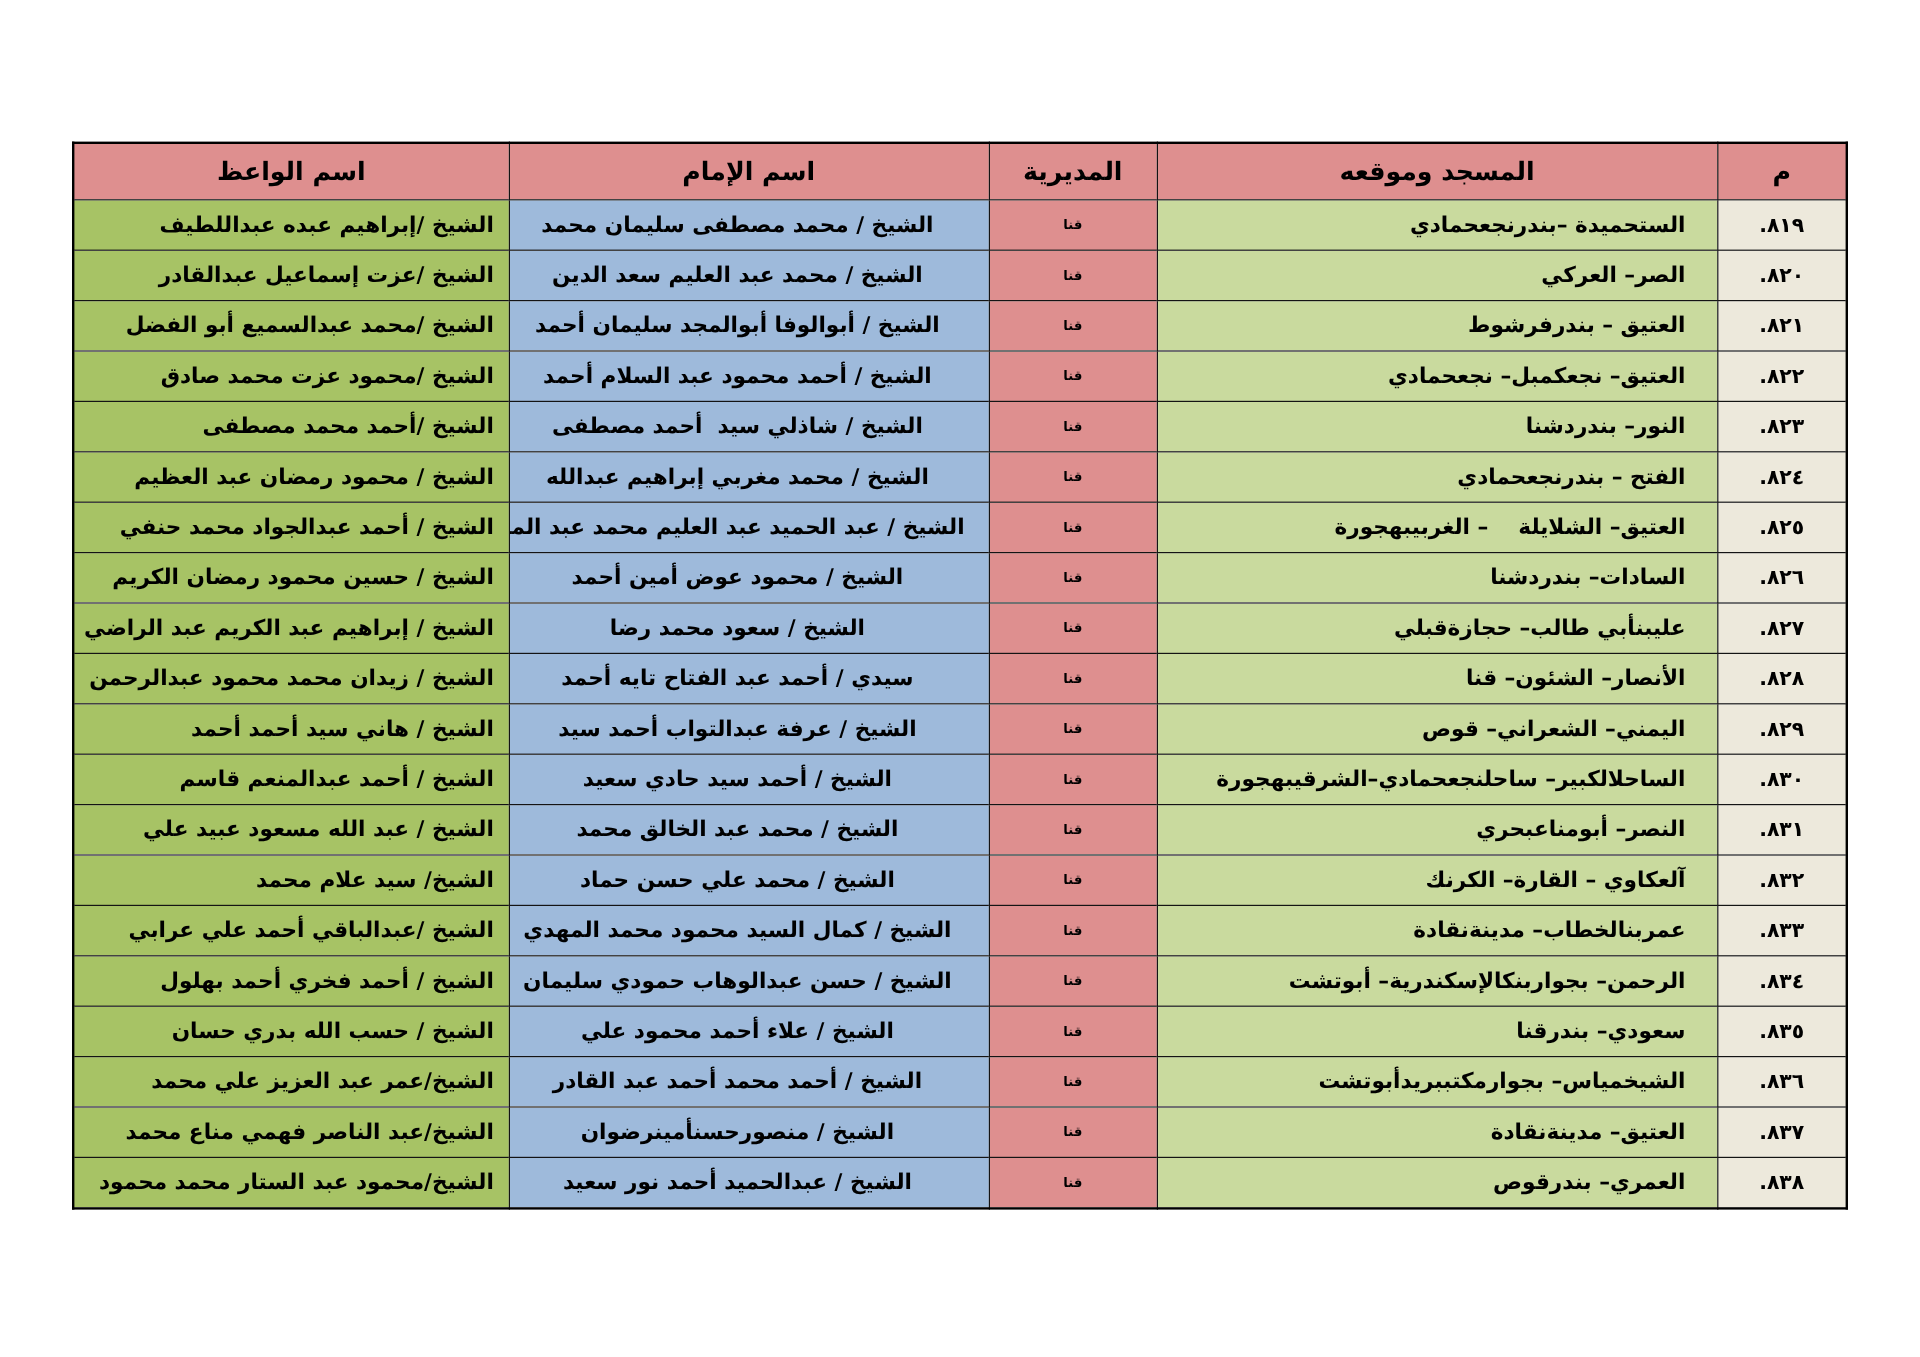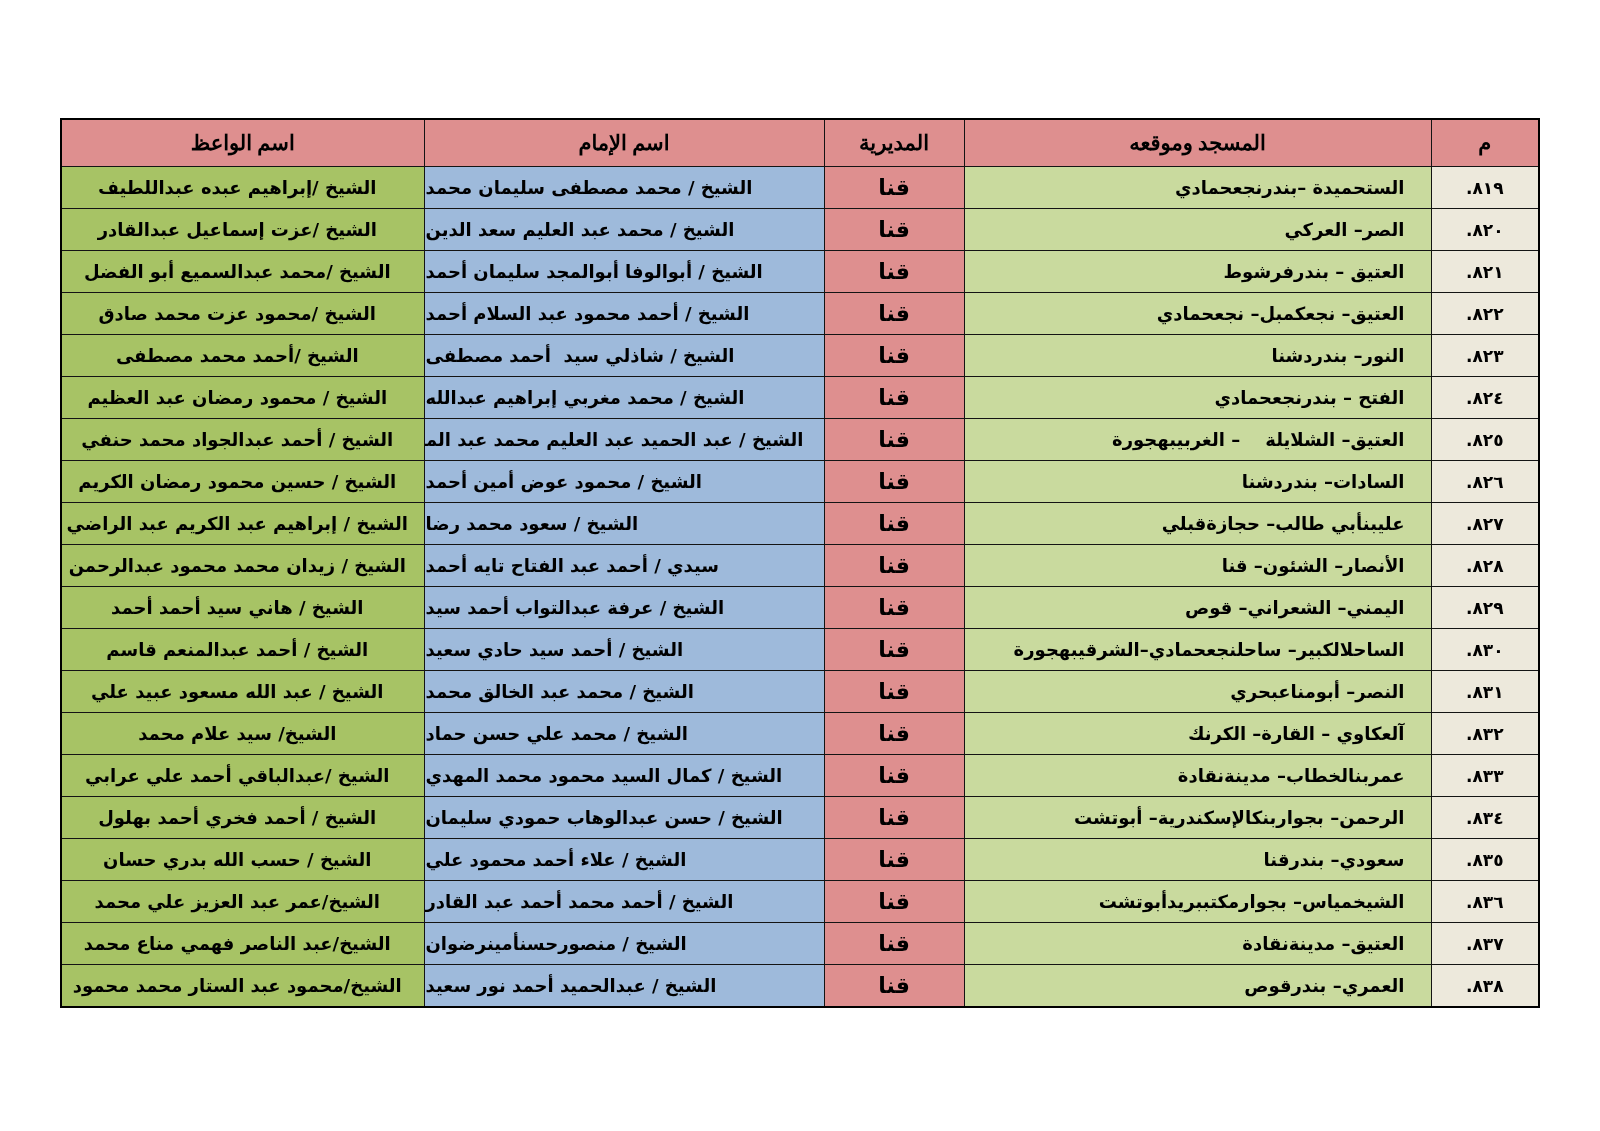--- a/index.html
+++ b/index.html
@@ -40,49 +40,48 @@
   col.c-mosque   { width: 467px; }
   col.c-dir      { width: 140px; }
   col.c-imam     { width: 400px; }
   col.c-preacher { width: 363px; }
 
   thead th {
     height: 44px;
     font-size: 21px;
     text-align: center;
     background: var(--header_pink, #DE8F8F);
-    font-family: Liberation Serif, serif;
   }
   tbody td {
     height: 39px;
     font-size: 18px;
   }
   td.col-no {
     background: var(--cream, #EDE9DC);
     text-align: center;
     font-size: 17px;
   }
   td.col-mosque {
     background: var(--light_green, #C9DA9E);
     text-align: right;
     padding-right: 26px;
   }
   td.col-dir {
     background: var(--pink, #DE8F8F);
     text-align: center;
-    font-size: 22px;
+    font-size: 11px;
   }
   td.col-imam {
     background: var(--blue, #9EBADB);
-    text-align: left;
+    text-align: center;
     padding-right: 20px;
   }
   td.col-preacher {
     background: var(--olive_green, #A7C365);
-    text-align: center;
+    text-align: right;
     padding-right: 12px;
   }
   tr.thick-top td {
     border-top: 5px solid #000000;
     height: 56px;
   }
   tr.thick-top td.col-no {
     vertical-align: top;
     padding-top: 2px;
   }

